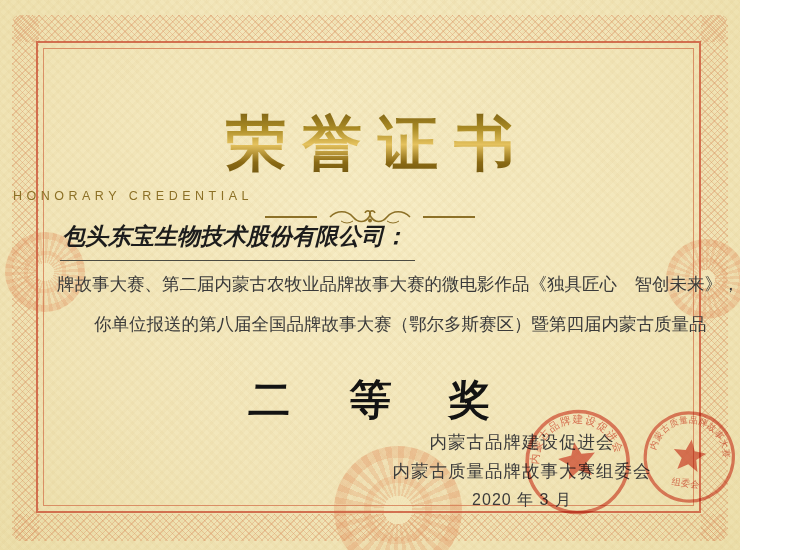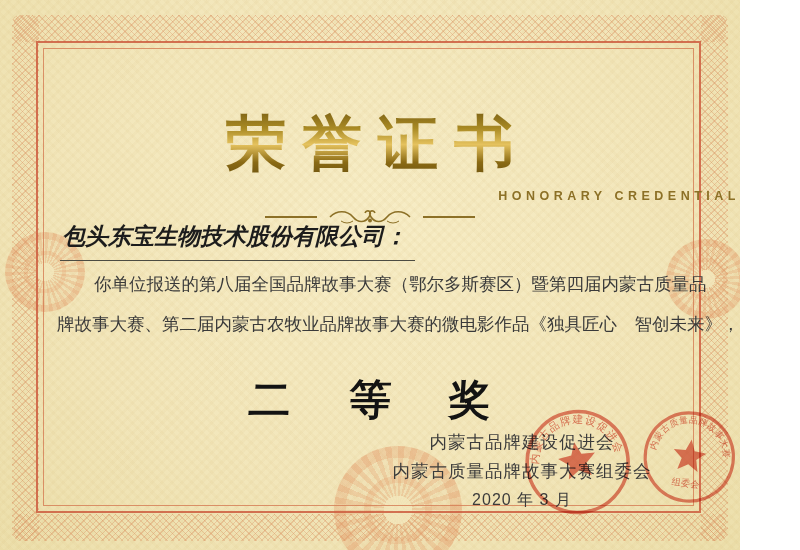--- a/index.html
+++ b/index.html
@@ -38,22 +38,22 @@
   .frame-inner { position:absolute; z-index:1; inset:48px 46px 44px 43px; border:1px solid rgba(212,122,82,.8); pointer-events:none; }
   
   .title {
     position:absolute; z-index:2; top:104px; left:0; right:0; text-align:center;
     font-family:"DejaVu Serif","Liberation Serif",serif; font-weight:bold;
     font-size:60px; letter-spacing:16px; padding-left:16px;
     background:linear-gradient(180deg,#6d5310 0%,#a98a24 30%,#e5c25e 50%,#8a6a14 72%,#5e470e 100%);
     -webkit-background-clip:text; background-clip:text; color:transparent;
   }
   .subtitle {
-    position:absolute; z-index:2; top:189px; left:0; right:0; text-align:right;
-    font-size:12.5px; letter-spacing:4.5px; padding-left:20px; color:#8c7026; font-weight:bold;
+    position:absolute; z-index:2; top:189px; left:0; right:0; text-align:left;
+    font-size:12.5px; letter-spacing:4.5px; padding-left:13px; color:#8c7026; font-weight:normal;
   }
   .flourish { position:absolute; z-index:2; top:208px; left:0; right:0; text-align:center; }
   
   .recipient {
     position:absolute; z-index:2; left:60px; top:221px;
     font-family:Liberation Serif, serif; font-style:italic; font-weight:bold;
     font-size:23px; color:#1c1c1c; min-width:340px; display:inline-block;
     border-bottom:1.5px solid #4c4c42; padding:0 8px 8px 2px;
   }
   
@@ -102,22 +102,22 @@
       <line x1="168" y1="9" x2="220" y2="9" stroke="#8c7026" stroke-width="2"></line>
       <path d="M75 9 C82 2 92 2 98 9 C103 15 110 15 114 9 C118 3 112 1 110 5 M155 9 C148 2 138 2 132 9 C127 15 120 15 116 9 C112 3 118 1 120 5" fill="none" stroke="#8c7026" stroke-width="1.6"></path>
       <circle cx="115" cy="12.5" r="2" fill="#8c7026"></circle>
       <path d="M86 13 q6 4 12 0 M132 13 q6 4 12 0" fill="none" stroke="#8c7026" stroke-width="1"></path>
     </svg>
   </div>
 
   <div class="recipient">包头东宝生物技术股份有限公司：</div>
 
   <div class="body">
+    <div class="body-line">牌故事大赛、第二届内蒙古农牧业品牌故事大赛的微电影作品《独具匠心　智创未来》，</div>
     <div class="body-line indent">你单位报送的第八届全国品牌故事大赛（鄂尔多斯赛区）暨第四届内蒙古质量品</div>
-    <div class="body-line">牌故事大赛、第二届内蒙古农牧业品牌故事大赛的微电影作品《独具匠心　智创未来》，</div>
   </div>
 
   <div class="award">二等奖</div>
 
   <div class="sig">
     <div class="sig-line">内蒙古品牌建设促进会</div>
     <div class="sig-line">内蒙古质量品牌故事大赛组委会</div>
     <div class="sig-date">2020 年 3 月</div>
   </div>
 

